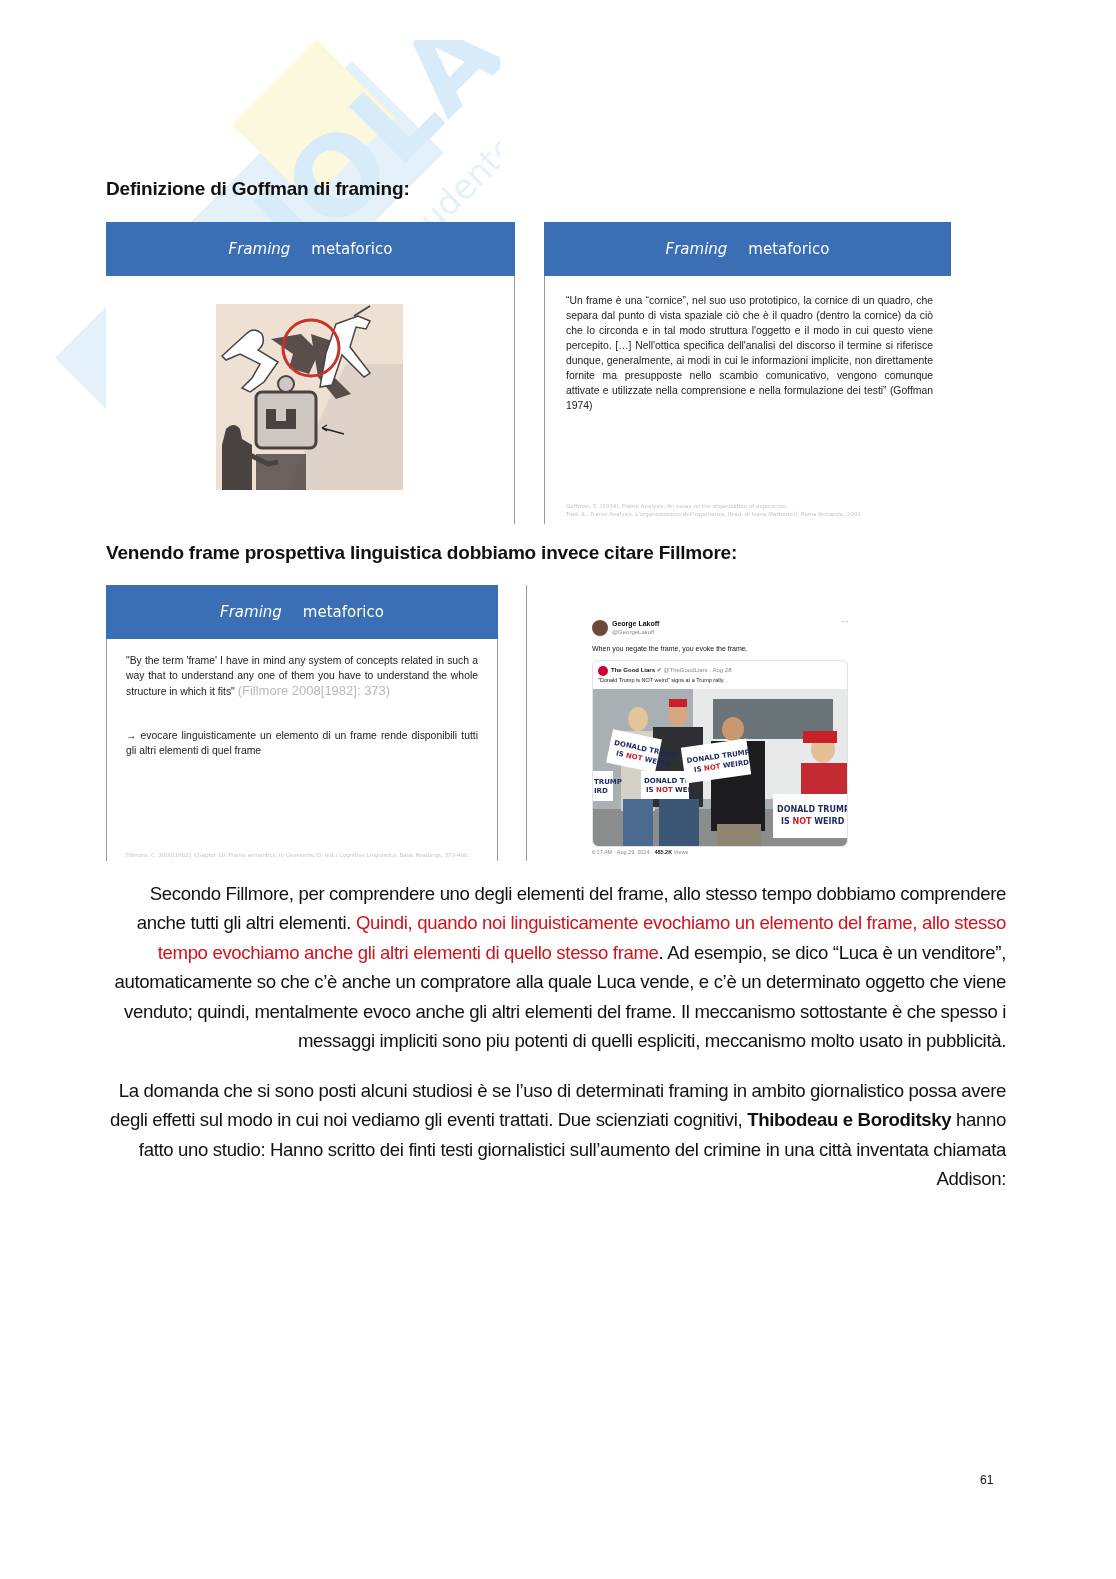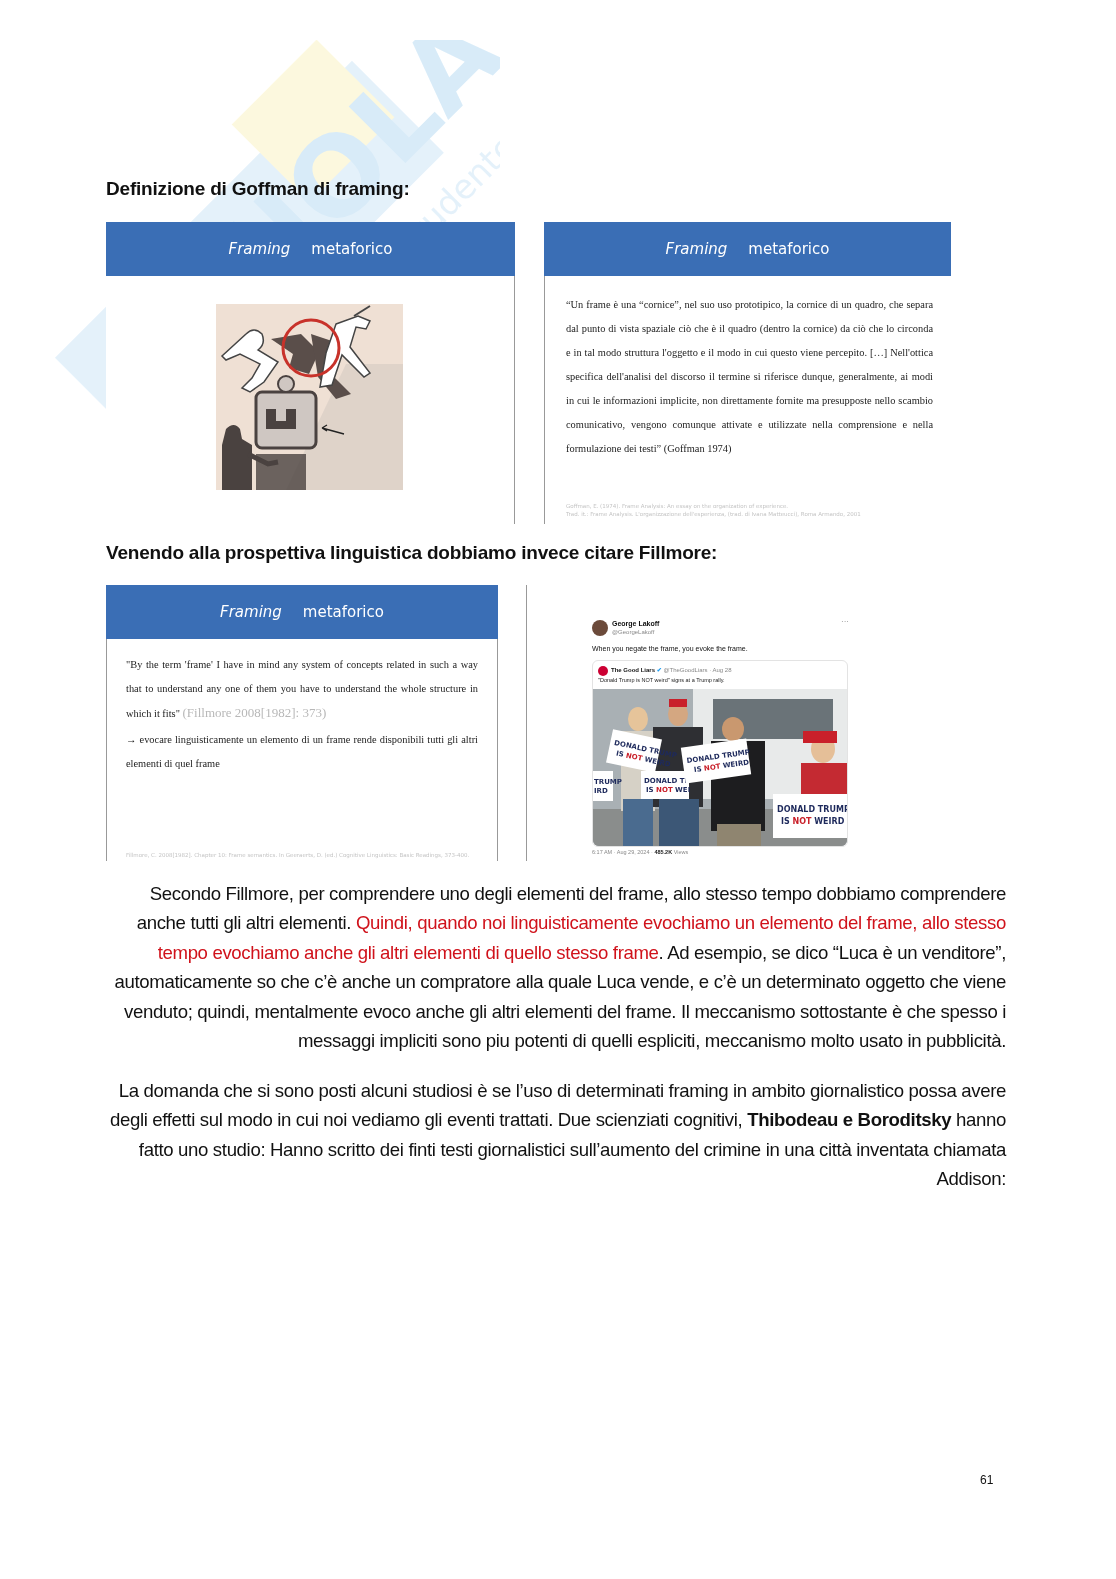--- a/index.html
+++ b/index.html
@@ -19,21 +19,21 @@
     .slide-bar { position: absolute; left: 0; top: 0; right: 0; height: 54px; background: #3a6eb5; color: #ffffff; font-family: "DejaVu Sans", sans-serif; font-size: 15px; display: flex; align-items: center; justify-content: center; gap: 16px; }
     .slide-bar .it { font-style: italic; margin-right: 5px; }
     .slide-border-r { position: absolute; top: 54px; right: 0; bottom: 0; width: 1px; background: #999; }
     .slide-border-l { position: absolute; top: 0; left: 0; bottom: 0; width: 1px; background: #999; }
 
     .s1 { left: 106px; top: 204px; width: 409px; height: 302px; }
     .s2 { left: 544px; top: 204px; width: 407px; height: 302px; }
     .s3 { left: 106px; top: 567px; width: 392px; height: 276px; }
     .s4 { left: 526px; top: 567px; width: 350px; height: 276px; }
 
-    .slide-text { position: absolute; font-family: Liberation Serif, serif; font-size: 10.4px; line-height: 24px; color: #222; text-align: justify; }
+    .slide-text { position: absolute; font-family: Liberation Sans, sans-serif; font-size: 10.4px; line-height: 15px; color: #222; text-align: justify; }
     .s2 .slide-text { left: 22px; top: 71px; width: 367px; }
     .s3 .slide-text.q { left: 20px; top: 68px; width: 352px; }
     .s3 .slide-text.arrow { left: 20px; top: 143px; width: 352px; }
     .cite-small { color: #b8b8b8; font-size: 13px; }
     .footnote { position: absolute; font-family: "DejaVu Sans", sans-serif; font-size: 5.5px; color: #c4c4c4; line-height: 8px; }
     .s2 .footnote { left: 22px; top: 280px; width: 360px; }
     .s3 .footnote { left: 20px; top: 266px; width: 360px; }
 
     
     .illus { position: absolute; left: 110px; top: 82px; width: 187px; height: 186px; background: #efe1d6; overflow: hidden; }
@@ -120,21 +120,21 @@
       <span class="it">Framing</span>
       <span>metaforico</span>
     </div>
     <div class="slide-text">“Un frame è una “cornice”, nel suo uso prototipico, la cornice di un quadro, che separa dal punto di vista spaziale ciò che è il quadro (dentro la cornice) da ciò che lo circonda e in tal modo struttura l'oggetto e il modo in cui questo viene percepito. […] Nell'ottica specifica dell'analisi del discorso il termine si riferisce dunque, generalmente, ai modi in cui le informazioni implicite, non direttamente fornite ma presupposte nello scambio comunicativo, vengono comunque attivate e utilizzate nella comprensione e nella formulazione dei testi” (Goffman 1974)</div>
     <div class="footnote">
       <div>Goffman, E. (1974). Frame Analysis: An essay on the organization of experience.</div>
       <div>Trad. it.: Frame Analysis. L'organizzazione dell'esperienza, (trad. di Ivana Matteucci), Roma Armando, 2001</div>
     </div>
   </div>
 
-  <div class="heading h2">Venendo alla prospettiva linguistica dobbiamo invece citare Fillmore:</div>
+  <div class="heading h2">Venendo frame prospettiva linguistica dobbiamo invece citare Fillmore:</div>
 
   <div class="slide s3">
     <div class="slide-border-l"></div>
     <div class="slide-bar">
       <span class="it">Framing</span>
       <span>metaforico</span>
     </div>
     <div class="slide-border-r"></div>
     <div class="slide-text q">
       <span>"By the term 'frame' I have in mind any system of concepts related in such a way that to understand any one of them you have to understand the whole structure in which it fits"</span>

